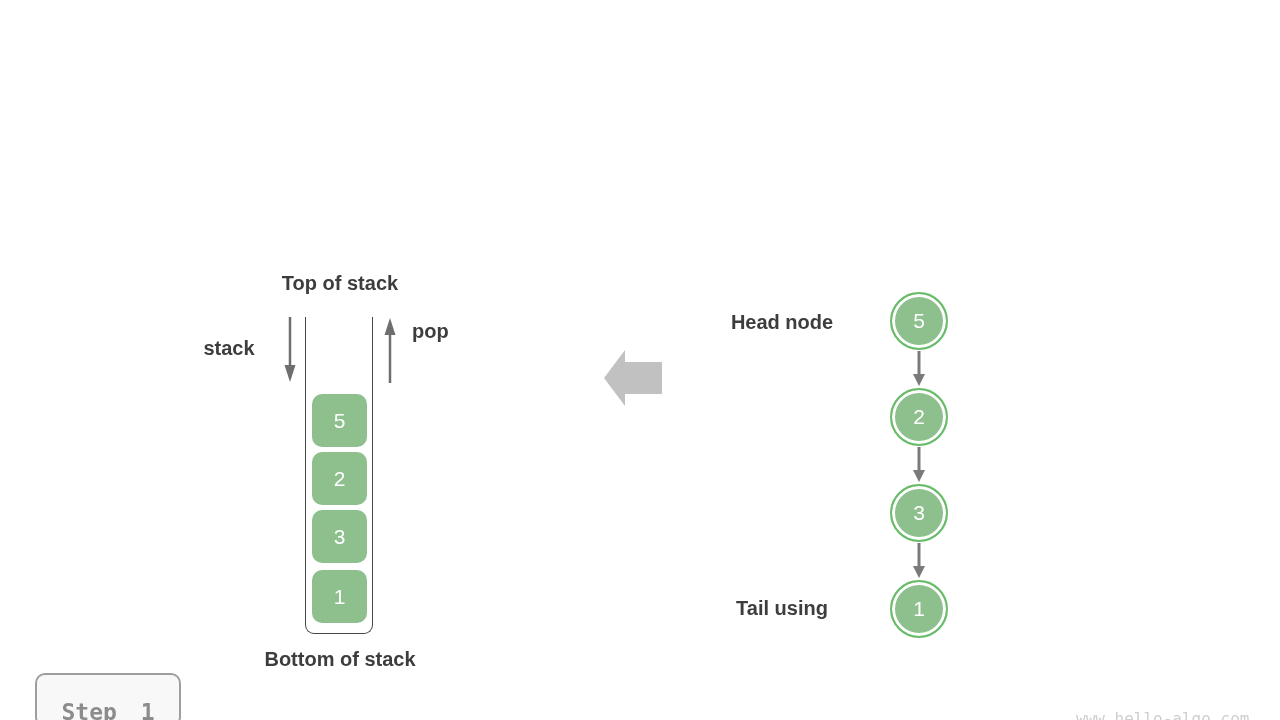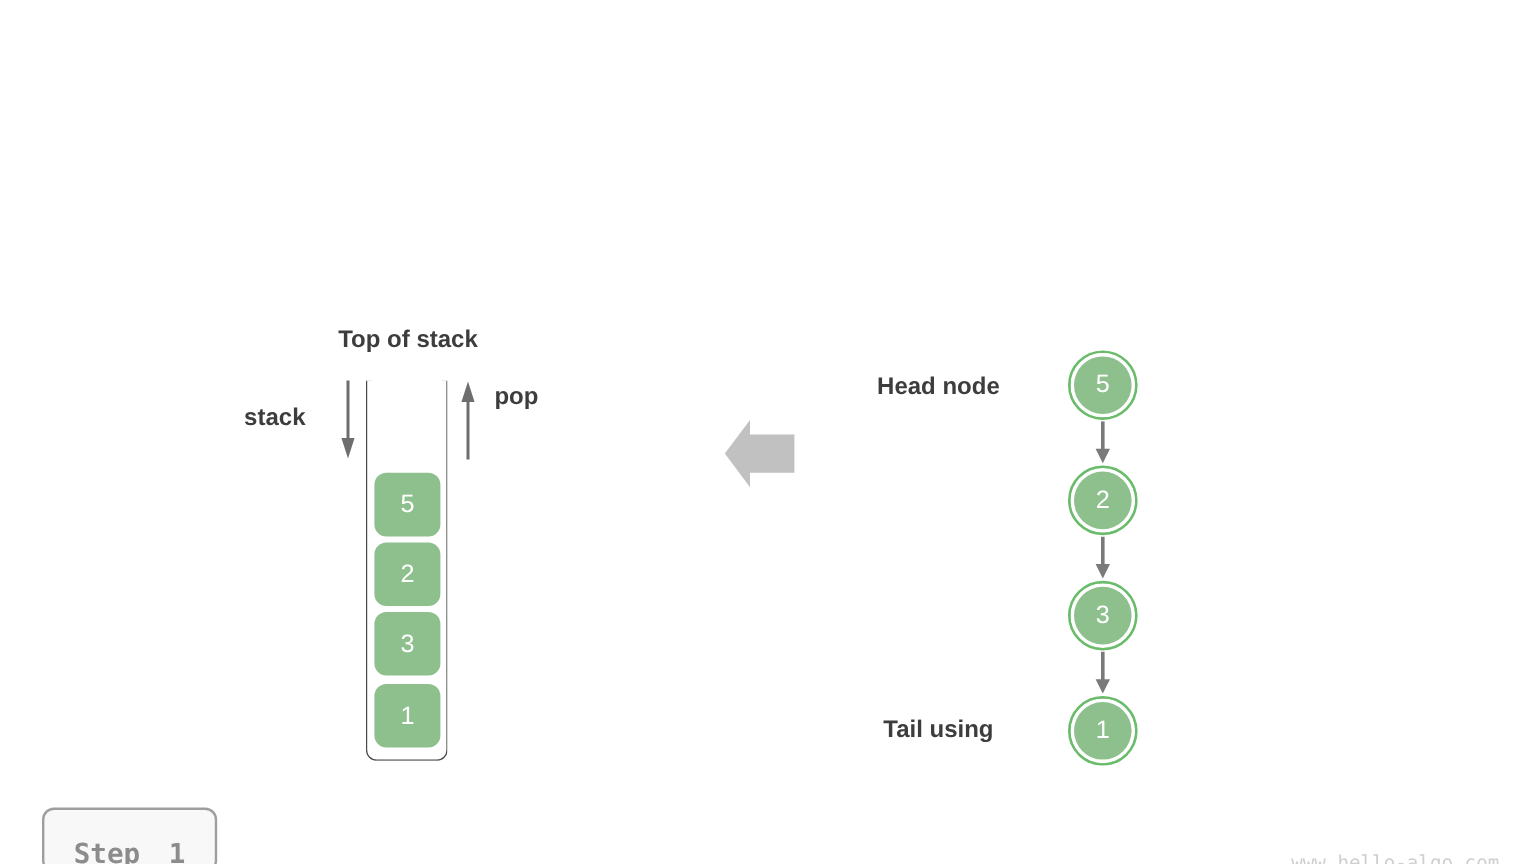--- a/index.html
+++ b/index.html
@@ -130,20 +130,21 @@
     <polygon points="3.5,50 14.5,50 9,67" fill="#6E6E6E"></polygon>
   </svg>
   <div class="label-bold right" style="left:190px;top:305px;width:78px;">stack</div>
 
   <svg class="arrow-svg" style="left:381px;top:283px;" width="18" height="70" viewBox="0 0 18 70">
     <line x1="9" y1="68" x2="9" y2="18" stroke="#6E6E6E" stroke-width="2.5"></line>
     <polygon points="3.5,20 14.5,20 9,3" fill="#6E6E6E"></polygon>
   </svg>
   <div class="label-bold" style="left:412px;top:288px;">pop</div>
 
+  <div class="label-bold center" style="left:215px;top:616px;width:250px;">Bottom of stack</div>
 
   <svg class="arrow-svg" style="left:601px;top:317px;" width="62" height="58" viewBox="0 0 62 58">
     <polygon points="3,29 24,1 24,13 61,13 61,45 24,45 24,57" fill="#C1C1C1"></polygon>
   </svg>
 
 
   <div class="label-bold right" style="left:690px;top:279px;width:184px;">Head node</div>
   <div class="label-bold right" style="left:690px;top:565px;width:184px;">Tail using</div>
 
   <div class="list-node" style="top:260px;">

